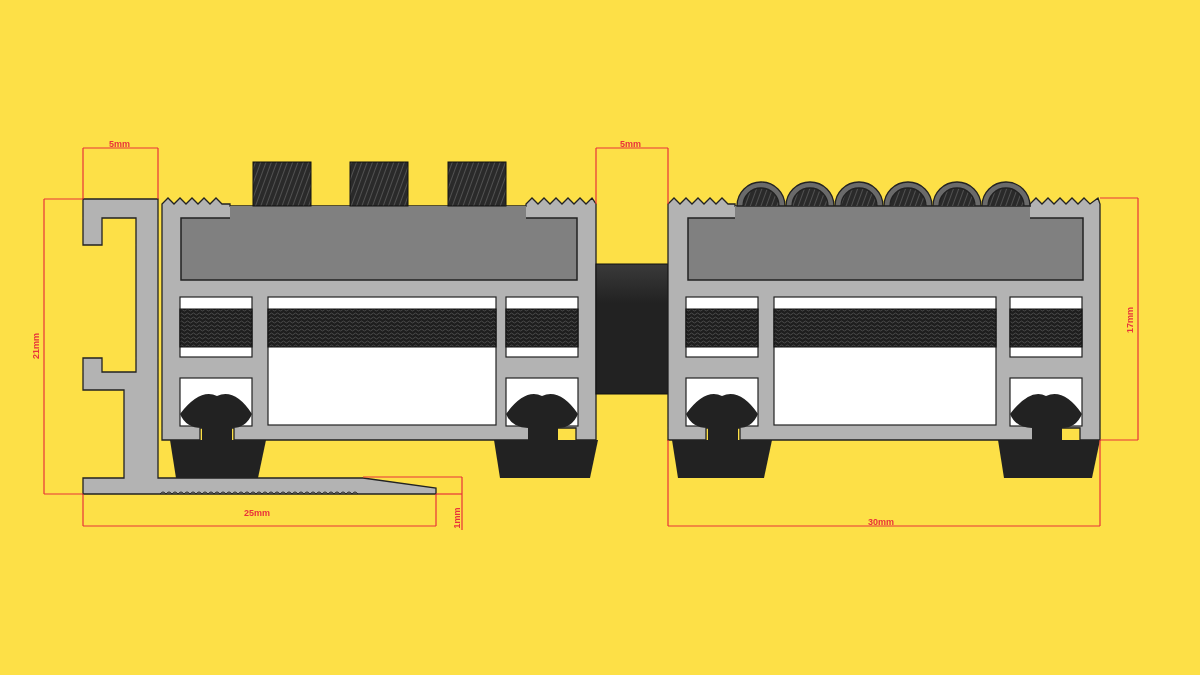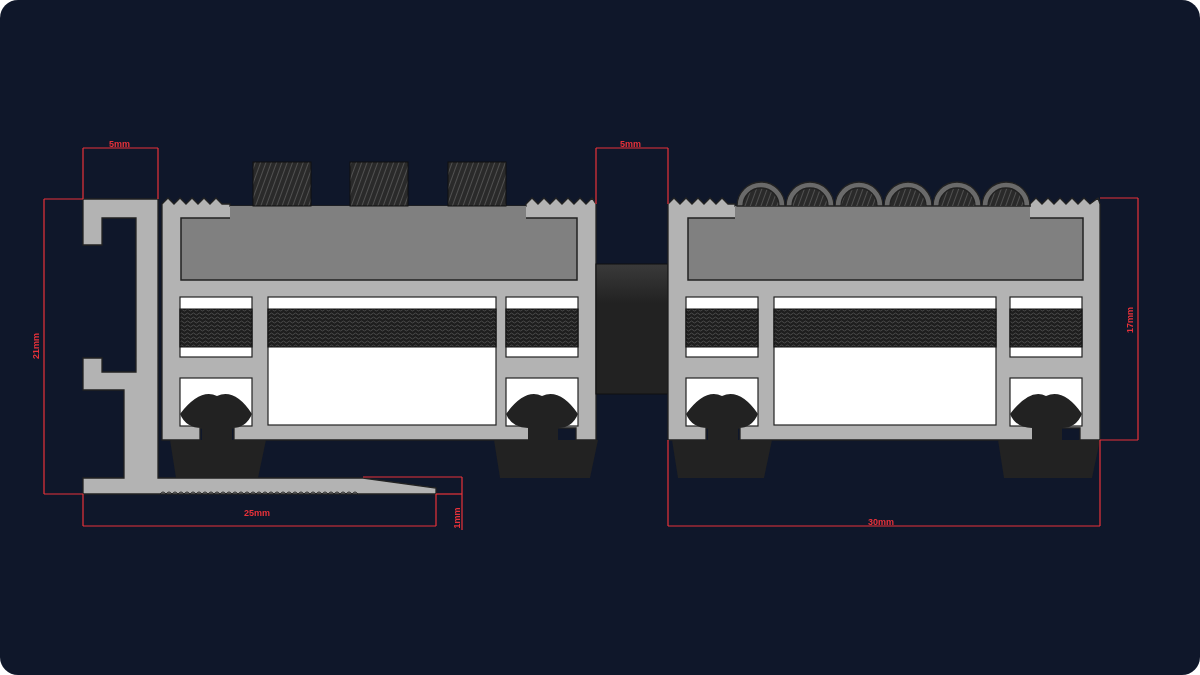--- a/index.html
+++ b/index.html
@@ -1,16 +1,16 @@
 <!DOCTYPE html>
 <html><head>
 <meta charset="utf-8">
 <style>
   html,body{margin:0;padding:0;background:#ffffff;}
-  #stage{position:relative;width:1200px;height:675px;overflow:hidden;background:#0f172a;border-radius:18px;}
+  #stage{position:relative;width:1200px;height:675px;overflow:hidden;background:#fde047;}
   svg{position:absolute;left:0;top:0;}
   .dimlabel{position:absolute;font-family:"Liberation Sans",sans-serif;font-size:9px;font-weight:bold;color:#e8323a;white-space:nowrap;line-height:10px;}
   .vert{transform:rotate(-90deg);transform-origin:center center;}
 </style>
 </head>
 <body>
 
 <div id="stage">
 <svg width="1200" height="675" viewBox="0 0 1200 675">
   <defs>

